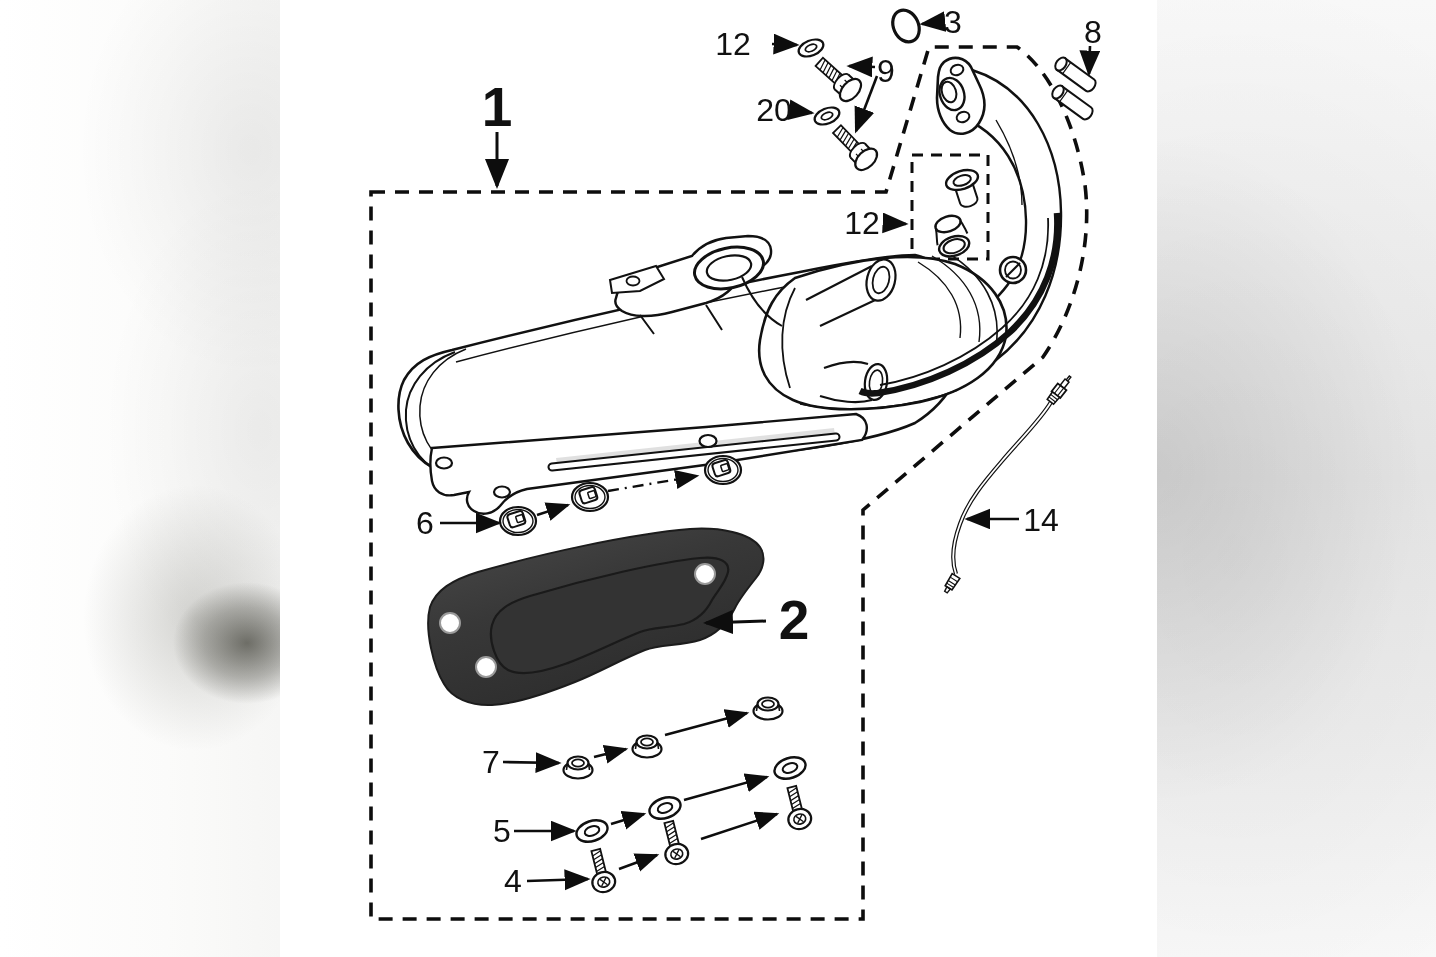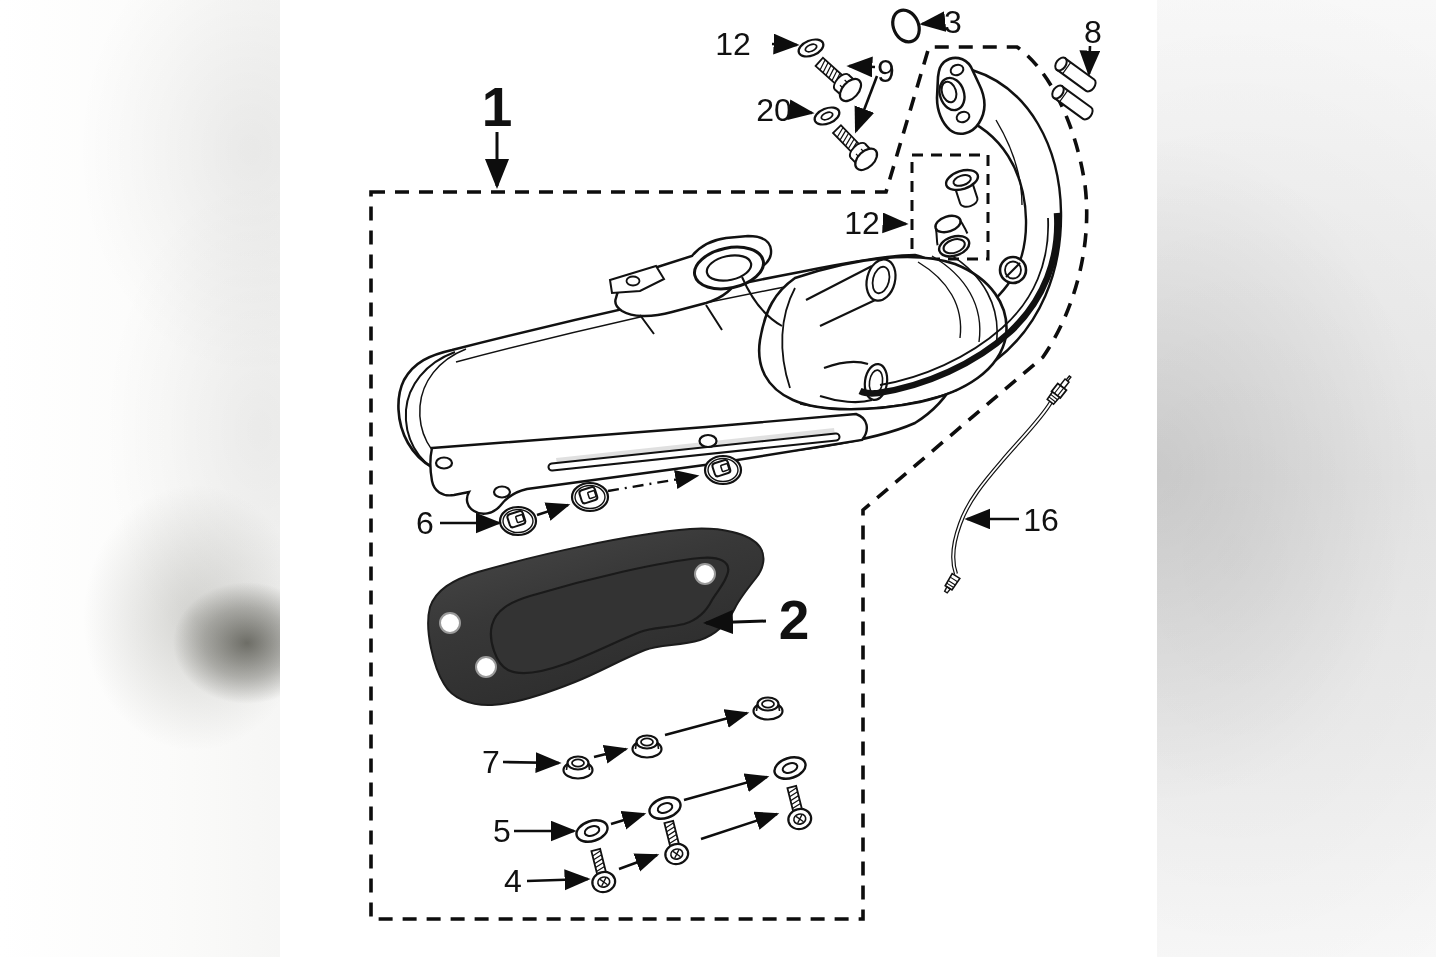--- a/index.html
+++ b/index.html
@@ -329,17 +329,17 @@
   <div class="callout big" style="left: 497px; top: 107px; color: rgb(17, 17, 17);">1</div>
   <div class="callout big" style="left: 794px; top: 620px; color: rgb(17, 17, 17);">2</div>
   <div class="callout small" style="left: 953px; top: 22px; color: rgb(17, 17, 17);">3</div>
   <div class="callout small" style="left: 513px; top: 881px; color: rgb(17, 17, 17);">4</div>
   <div class="callout small" style="left: 502px; top: 831px; color: rgb(17, 17, 17);">5</div>
   <div class="callout small" style="left: 425px; top: 523px; color: rgb(17, 17, 17);">6</div>
   <div class="callout small" style="left: 491px; top: 762px; color: rgb(17, 17, 17);">7</div>
   <div class="callout small" style="left: 1093px; top: 32px; color: rgb(17, 17, 17);">8</div>
   <div class="callout small" style="left: 886px; top: 71px; color: rgb(17, 17, 17);">9</div>
   <div class="callout small" style="left: 774px; top: 110px; color: rgb(17, 17, 17);">20</div>
-  <div class="callout small" style="left: 1041px; top: 520px; color: rgb(17, 17, 17);">16</div>
+  <div class="callout small" style="left: 1041px; top: 520px; color: rgb(17, 17, 17);">14</div>
   <div class="callout small" style="left: 733px; top: 44px; color: rgb(17, 17, 17);">12</div>
   <div class="callout small" style="left: 862px; top: 223px; color: rgb(17, 17, 17);">12</div>
 
 </div>
 
 </body></html>

